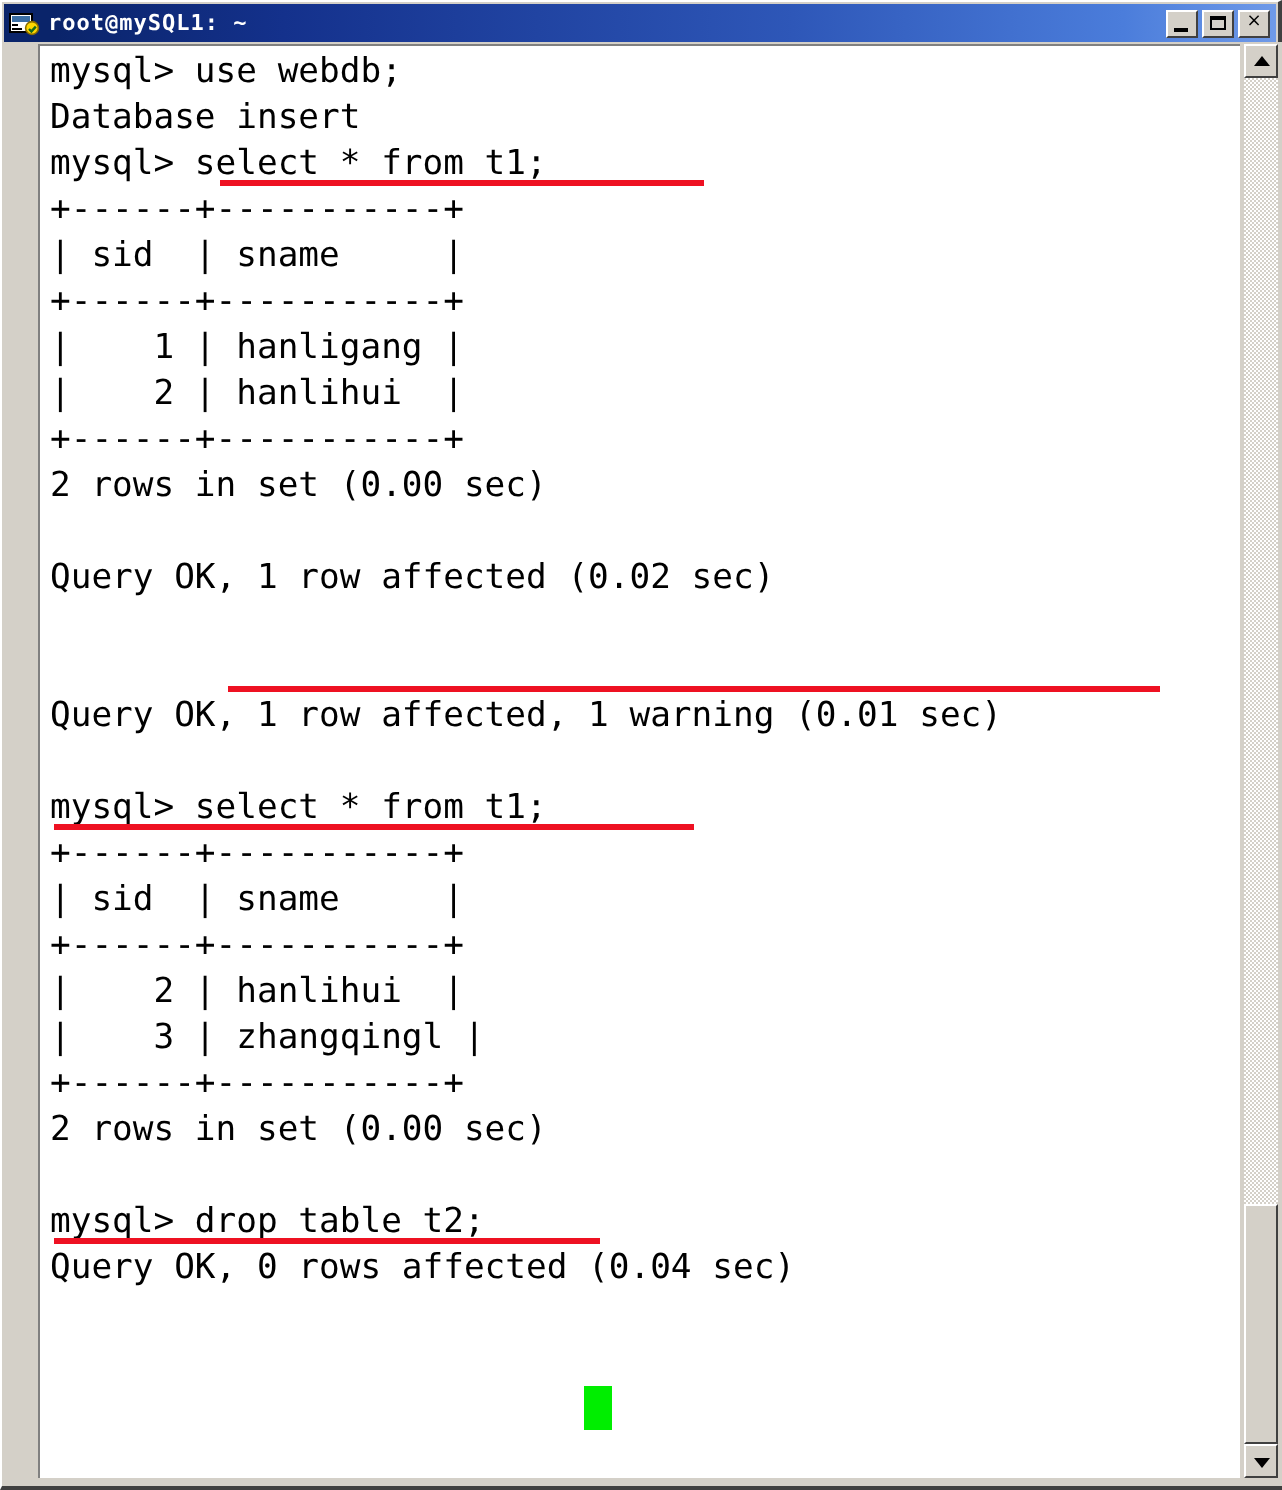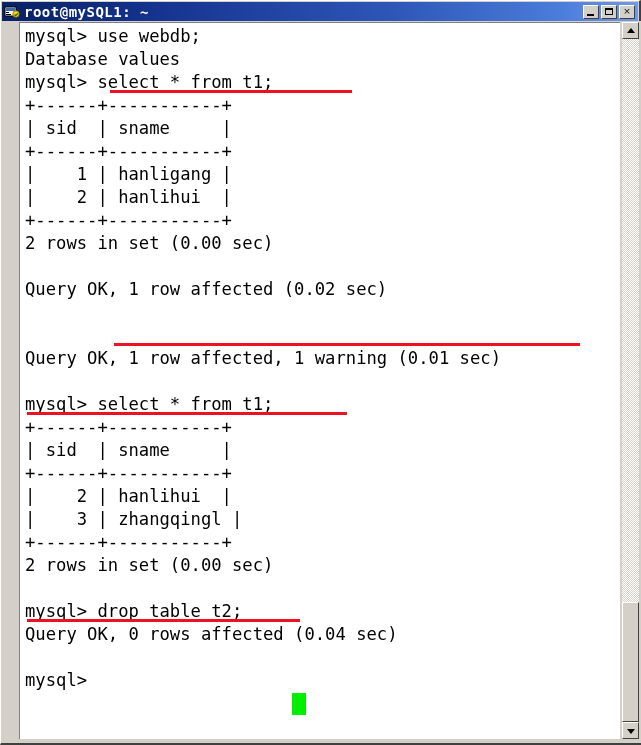--- a/index.html
+++ b/index.html
@@ -43,21 +43,21 @@
   .title-icon {
     width: 16px; height: 16px;
     margin-left: 2px;
     margin-right: 4px;
     flex: 0 0 auto;
     position: relative;
   }
   .title-text {
     color: #ffffff;
     font-family: "DejaVu Sans Mono", "Liberation Mono", monospace;
-    font-size: 14px;
+    font-size: 11px;
     font-weight: bold;
     letter-spacing: 0.5px;
     white-space: pre;
     flex: 1 1 auto;
     overflow: hidden;
   }
   .win-buttons {
     display: flex;
     align-items: center;
     margin-right: 3px;
@@ -257,21 +257,21 @@
         <span class="glyph">×</span>
       </span>
     </span>
   </div>
 
   <div class="client">
 
     <div class="terminal">
       <div class="screen" id="screen">
           <div class="line"><span>mysql&gt; use webdb;</span></div>
-          <div class="line"><span>Database values</span></div>
+          <div class="line"><span>Database insert</span></div>
           <div class="line"><span>mysql&gt; select * from t1;</span><div class="uline" style="left: 85px; width: 242px; top: 19px;"></div></div>
           <div class="line"><span>+------+-----------+</span></div>
           <div class="line"><span>| sid  | sname     |</span></div>
           <div class="line"><span>+------+-----------+</span></div>
           <div class="line"><span>|    1 | hanligang |</span></div>
           <div class="line"><span>|    2 | hanlihui  |</span></div>
           <div class="line"><span>+------+-----------+</span></div>
           <div class="line"><span>2 rows in set (0.00 sec)</span></div>
           <div class="line"><span></span></div>
           <div class="line"><span>Query OK, 1 row affected (0.02 sec)</span></div>
@@ -284,21 +284,20 @@
           <div class="line"><span>| sid  | sname     |</span></div>
           <div class="line"><span>+------+-----------+</span></div>
           <div class="line"><span>|    2 | hanlihui  |</span></div>
           <div class="line"><span>|    3 | zhangqingl |</span></div>
           <div class="line"><span>+------+-----------+</span></div>
           <div class="line"><span>2 rows in set (0.00 sec)</span></div>
           <div class="line"><span></span></div>
           <div class="line"><span>mysql&gt; drop table t2;</span><div class="uline" style="left: 2px; width: 273px; top: 19px;"></div></div>
           <div class="line"><span>Query OK, 0 rows affected (0.04 sec)</span></div>
           <div class="line"><span></span></div>
-          <div class="line"><span>mysql&gt;</span></div>
         </div>
       <div class="cursor" id="cursor" style="left: 272px; top: 670px;"></div>
     </div>
 
     <div class="scrollbar">
       <div class="sb-btn up">
         <span class="sb-arrow"></span>
       </div>
       <div class="sb-track"></div>
       <div class="sb-thumb" id="sb-thumb" style="top: 580px; height: 120px;"></div>

